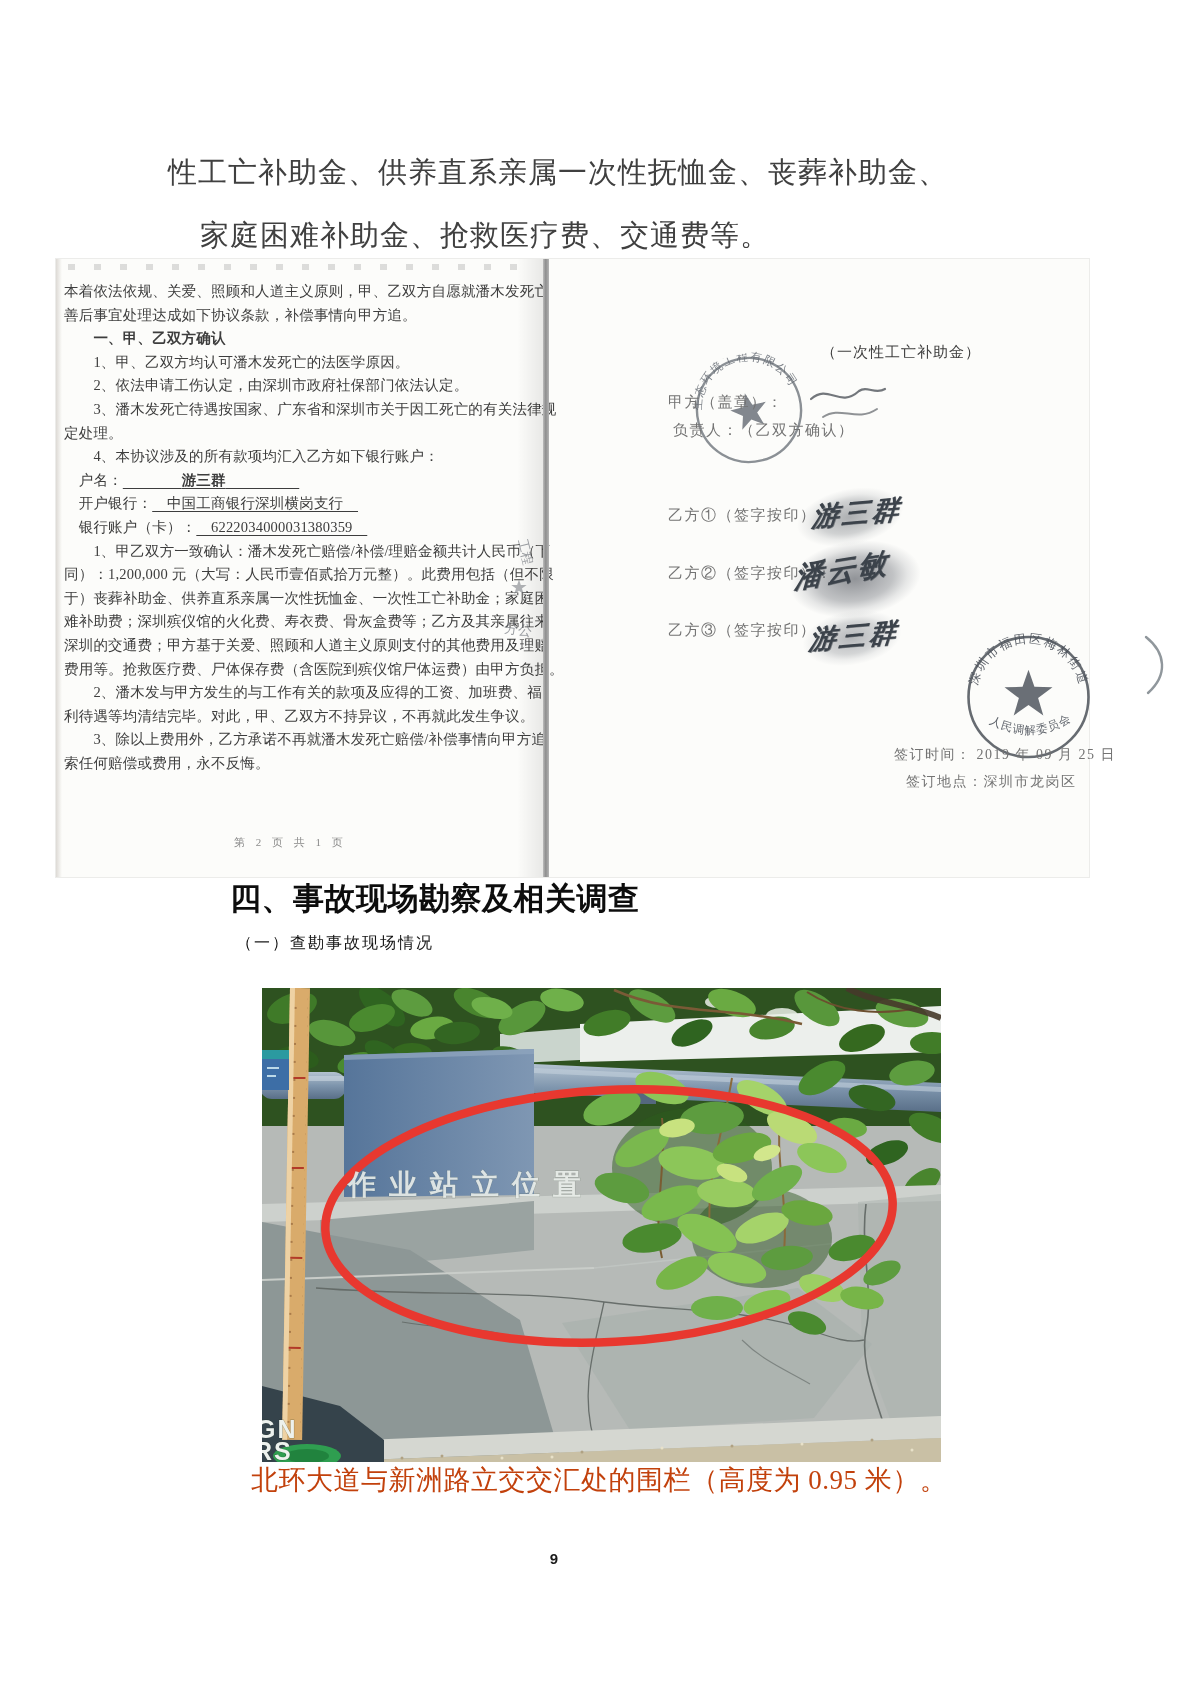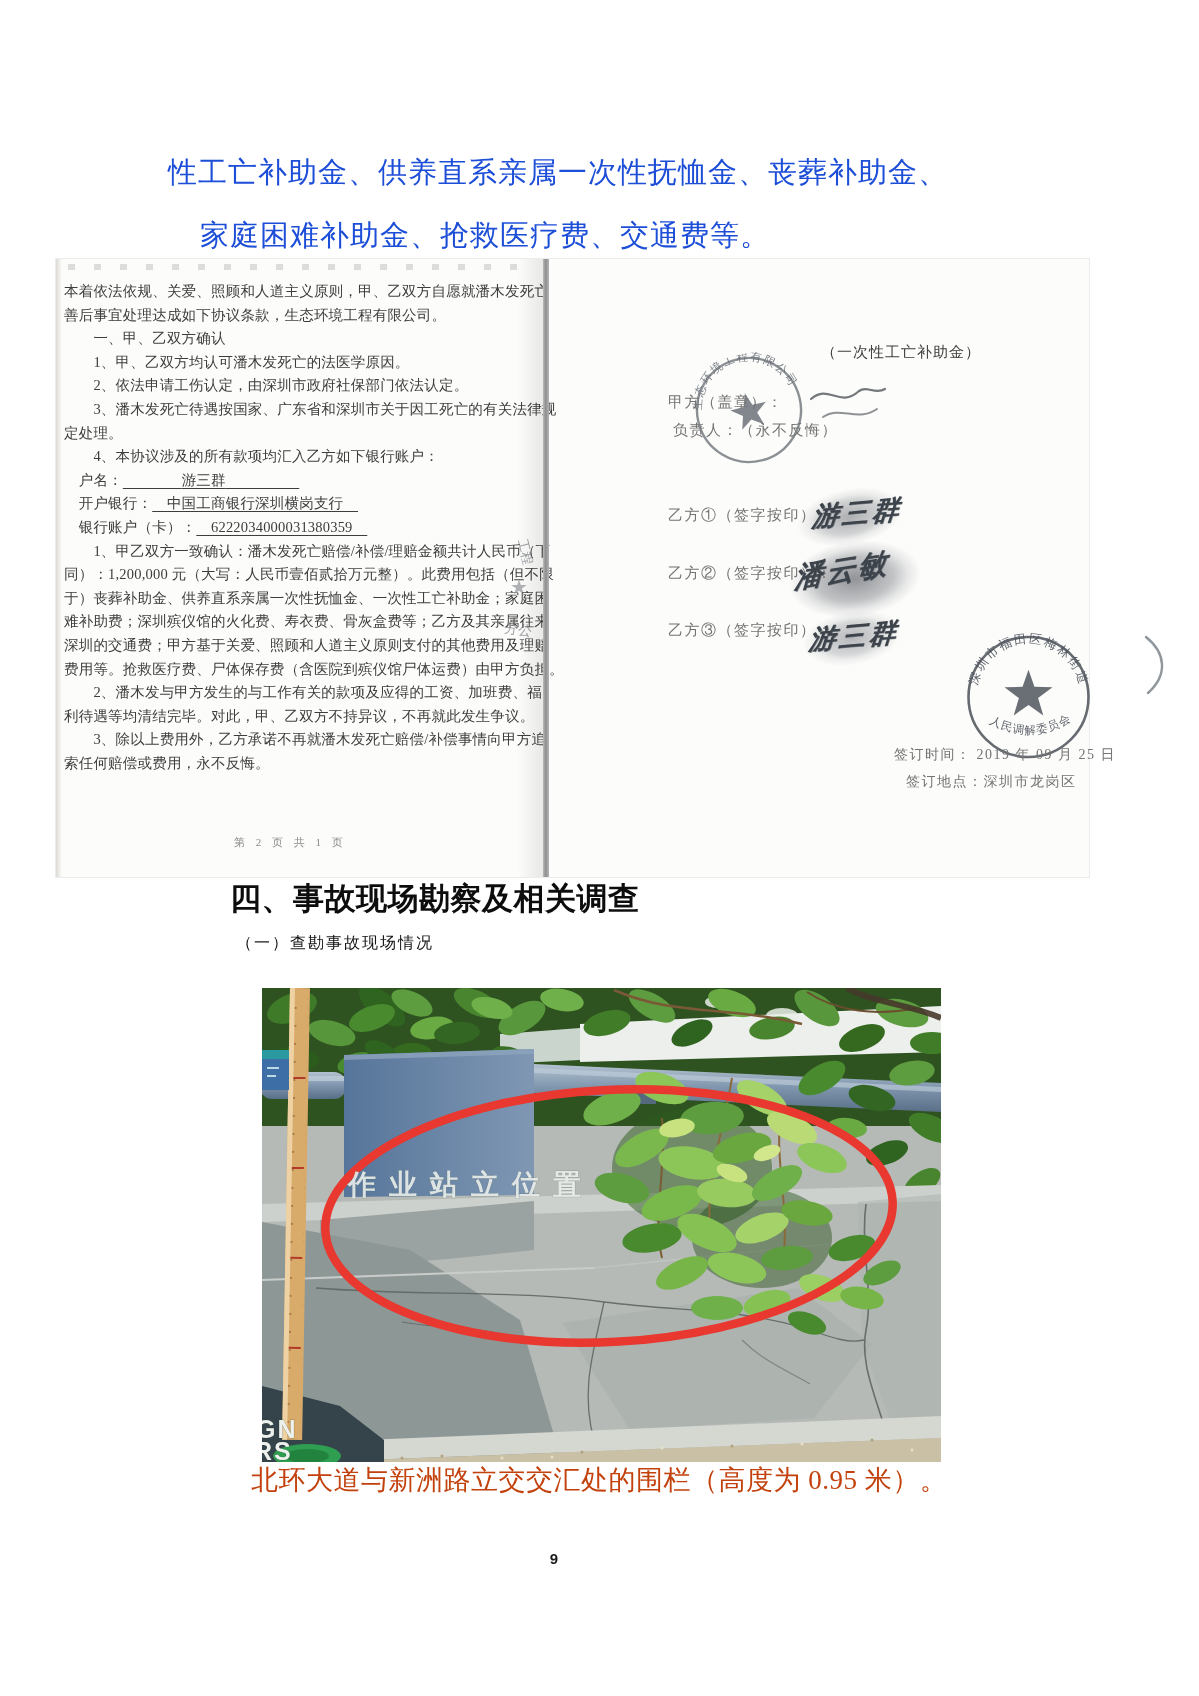--- a/index.html
+++ b/index.html
@@ -1,35 +1,35 @@
 <!DOCTYPE html>
 <html><head>
 <meta charset="utf-8">
 <style>
   html,body{margin:0;padding:0;}
   body{width:1199px;height:1696px;position:relative;background:#ffffff;
        font-family:"Liberation Serif","DejaVu Serif",serif;overflow:hidden;}
   [data-name]{box-sizing:border-box;}
 
   
-  .intro{position:absolute;left:168px;font-size:29px;letter-spacing:1px;color:#1d4ed8;white-space:nowrap;}
+  .intro{position:absolute;left:168px;font-size:29px;letter-spacing:1px;color:#404040;white-space:nowrap;}
   .intro.l1{top:153px;}
   .intro.l2{top:216px;margin-left:32px;}
 
   
   .scan{position:absolute;left:55px;top:258px;width:1035px;height:620px;
         background:#fcfcfa;border:1px solid #ececе8;border:1px solid #ececea;}
   .scan-left-edge{position:absolute;left:0;top:0;width:6px;height:100%;
         background:linear-gradient(90deg,#dddad5,rgba(255,255,255,0));}
   .cutrow{position:absolute;left:12px;top:5px;width:466px;height:6px;opacity:.45;
         background:repeating-linear-gradient(90deg,rgba(110,110,110,.5) 0 7px,transparent 7px 26px);}
   .scan-lines{position:absolute;left:8px;top:21px;width:478px;}
   .scan-line{height:23.6px;line-height:23.6px;font-size:14.5px;color:#3d3d3d;
         letter-spacing:.2px;white-space:nowrap;}
-  .scan-line .b{font-weight:400;}
+  .scan-line .b{font-weight:700;}
   .scan-line .u{text-decoration:underline;text-underline-offset:3px;}
   .scan-footer{position:absolute;left:178px;top:576px;font-size:11px;color:#8a8a8a;letter-spacing:4px;}
   .fold-shadow{position:absolute;left:461px;top:0;width:26px;height:618px;
         background:linear-gradient(90deg,rgba(0,0,0,0),rgba(0,0,0,.08));}
   .fold{position:absolute;left:487px;top:0;width:6px;height:618px;
         background:linear-gradient(90deg,#bcbcbc,#8e8e8e 45%,#b5b5b5);}
   .edge-stamp{position:absolute;left:446px;top:272px;width:42px;height:150px;color:rgba(95,100,108,.6);}
   .edge-stamp .es1{position:absolute;left:10px;top:12px;font-size:13px;transform:rotate(76deg);}
   .edge-stamp .es-star{position:absolute;left:8px;top:44px;font-size:20px;opacity:.8;}
   .edge-stamp .es2{position:absolute;left:2px;top:90px;font-size:14px;transform:rotate(8deg);}
@@ -80,21 +80,21 @@
 
 <div class="intro l1" data-name="body-text-line-1">性工亡补助金、供养直系亲属一次性抚恤金、丧葬补助金、</div>
 <div class="intro l2" data-name="body-text-line-2">家庭困难补助金、抢救医疗费、交通费等。</div>
 
 <div class="scan" data-name="scanned-agreement-image">
   <div class="scan-left-edge" data-name="scan-page-edge"></div>
   <div class="cutrow" data-name="scan-cutoff-text-row"></div>
 
   <div class="scan-lines" data-name="agreement-text-block">
       <div class="scan-line" data-name="scan-text-line"><span>本着依法依规、关爱、照顾和人道主义原则，甲、乙双方自愿就潘木发死亡</span></div>
-      <div class="scan-line" data-name="scan-text-line"><span>善后事宜处理达成如下协议条款，生态环境工程有限公司。</span></div>
+      <div class="scan-line" data-name="scan-text-line"><span>善后事宜处理达成如下协议条款，补偿事情向甲方追。</span></div>
       <div class="scan-line" data-name="scan-text-line"><span>　　</span><span class="b">一、甲、乙双方确认</span></div>
       <div class="scan-line" data-name="scan-text-line"><span>　　1、甲、乙双方均认可潘木发死亡的法医学原因。</span></div>
       <div class="scan-line" data-name="scan-text-line"><span>　　2、依法申请工伤认定，由深圳市政府社保部门依法认定。</span></div>
       <div class="scan-line" data-name="scan-text-line"><span>　　3、潘木发死亡待遇按国家、广东省和深圳市关于因工死亡的有关法律规</span></div>
       <div class="scan-line" data-name="scan-text-line"><span>定处理。</span></div>
       <div class="scan-line" data-name="scan-text-line"><span>　　4、本协议涉及的所有款项均汇入乙方如下银行账户：</span></div>
       <div class="scan-line" data-name="scan-text-line"><span>　户名：</span><span class="u">　　　　</span><span class="b u">游三群</span><span class="u">　　　　　</span></div>
       <div class="scan-line" data-name="scan-text-line"><span>　开户银行：</span><span class="u">　中国工商银行深圳横岗支行　</span></div>
       <div class="scan-line" data-name="scan-text-line"><span>　银行账户（卡）：</span><span class="u">　6222034000031380359　</span></div>
       <div class="scan-line" data-name="scan-text-line"><span>　　1、甲乙双方一致确认：潘木发死亡赔偿/补偿/理赔金额共计人民币（下</span></div>
@@ -131,21 +131,21 @@
       <textPath href="#arcA" startOffset="14%" data-name="company-seal-arc-text">生态环境工程有限公司</textPath>
     </text>
   </svg>
 
   <svg class="scribble" data-name="party-a-handwriting-scribble" width="95" height="55" viewBox="0 0 95 55">
     <path d="M10,20 C28,4 38,30 58,12 C66,6 74,16 84,10" fill="none" stroke="rgba(70,75,82,.75)" stroke-width="2.2" stroke-linecap="round"></path>
     <path d="M22,38 C40,26 55,44 76,30" fill="none" stroke="rgba(70,75,82,.6)" stroke-width="2" stroke-linecap="round"></path>
   </svg>
 
   <div class="r-label pa" data-name="party-a-label">甲方（盖章）：</div>
-  <div class="r-label pr" data-name="principal-label">负责人：（永不反悔）</div>
+  <div class="r-label pr" data-name="principal-label">负责人：（乙双方确认）</div>
 
   <div class="r-label b1" data-name="party-b1-label">乙方①（签字按印）：</div>
   <div class="fp fp1" data-name="fingerprint-1"></div>
   <div class="sig s1" data-name="signature-1">游三群</div>
 
   <div class="r-label b2" data-name="party-b2-label">乙方②（签字按印）：</div>
   <div class="fp fp2" data-name="fingerprint-2"></div>
   <div class="sig s2" data-name="signature-2">潘云敏</div>
 
   <div class="r-label b3" data-name="party-b3-label">乙方③（签字按印）：</div>

